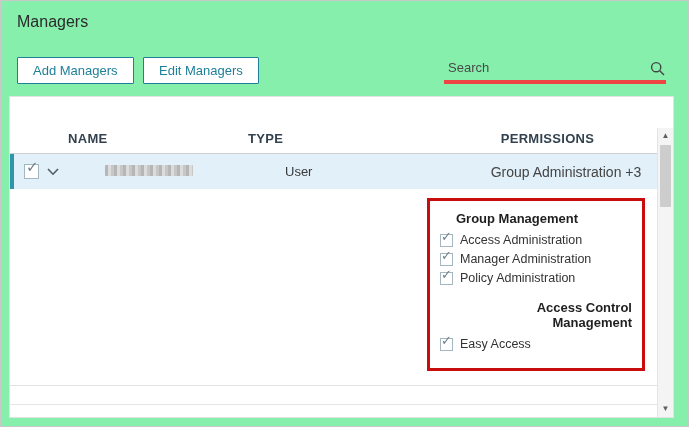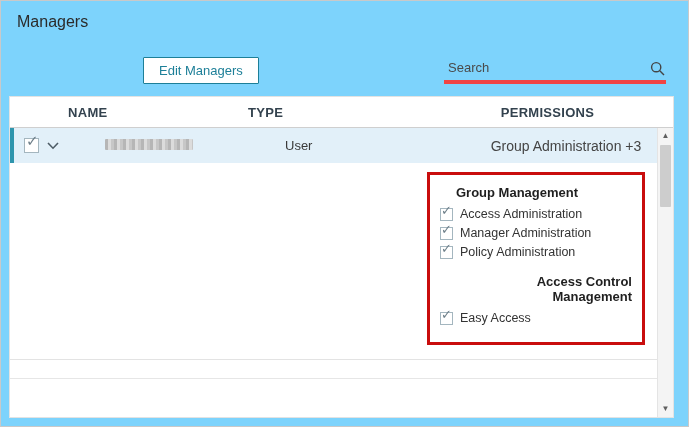--- a/index.html
+++ b/index.html
@@ -4,21 +4,21 @@
 <style>
   :root{
     --accent-teal:#1d7f98;
     --row-highlight:#e2f0f9;
     --row-accent:#2e95ad;
     --annotation-red:#c90d0d;
   }
   *{box-sizing:border-box;margin:0;padding:0;font-family:"Liberation Sans","DejaVu Sans",sans-serif;}
   body{background:#ffffff;}
   .page{
-    position:relative;width:689px;height:427px;background:#7dd3fc;
+    position:relative;width:689px;height:427px;background:#86efac;
     border:1px solid #c9c9c9;overflow:hidden;
   }
   .title{position:absolute;left:16px;top:12px;font-size:16px;color:#2b2b2b;}
   .btn{
     position:absolute;top:56px;height:27px;padding:0 15px;background:#fff;
     border:1px solid var(--accent-teal);color:var(--accent-teal);
     font-size:13px;cursor:pointer;border-radius:1px;
   }
   .btn-add{left:16px;}
   .btn-edit{left:142px;}
@@ -32,21 +32,21 @@
   }
   .search input::placeholder{color:#4a4a4a;opacity:1;}
   .search .sicon{width:18px;display:flex;justify-content:center;cursor:pointer;}
 
   .grid{
     position:absolute;left:8px;top:95px;width:665px;height:322px;
     border:1px solid #e3e3e3;background:#fff;
   }
   .grid-header{
     height:31px;display:grid;grid-template-columns:54px 180px 190px 1fr;
-    align-items:center;border-bottom:1px solid #cfcfcf;padding-right:16px;
+    align-items:center;border-bottom:1px solid #cfcfcf;padding-right:16px;margin-top:26px;
   }
   .grid-header .hname{font-size:13px;font-weight:bold;color:#33424e;letter-spacing:.3px;padding-left:4px;}
   .grid-header .hperm{text-align:center;}
 
   .grid-body{position:relative;height:289px;overflow:hidden;}
 
   .row-selected{
     height:35px;display:grid;grid-template-columns:50px 180px 190px 1fr;
     align-items:center;background:var(--row-highlight);
     border-left:4px solid var(--row-accent);padding-right:16px;cursor:pointer;
@@ -86,20 +86,21 @@
   .sb-arrow.down{position:absolute;bottom:0;left:0;right:0;}
   .sb-thumb{position:absolute;top:17px;left:2px;right:2px;height:62px;background:#cdcdcd;border-radius:1px;cursor:grab;}
 </style>
 </head>
 <body>
 
 <div class="page">
 
   <div class="title">Managers</div>
 
+  <button class="btn btn-add">Add Managers</button>
   <button class="btn btn-edit">Edit Managers</button>
 
   <div class="search">
     <input type="text" placeholder="Search" style="">
     <span class="sicon">
       <svg width="15" height="15" viewBox="0 0 15 15">
         <circle cx="6.2" cy="6.2" r="4.6" fill="none" stroke="#444" stroke-width="1.4"></circle>
         <line x1="9.8" y1="9.8" x2="14" y2="14" stroke="#444" stroke-width="1.4"></line>
       </svg>
     </span>

